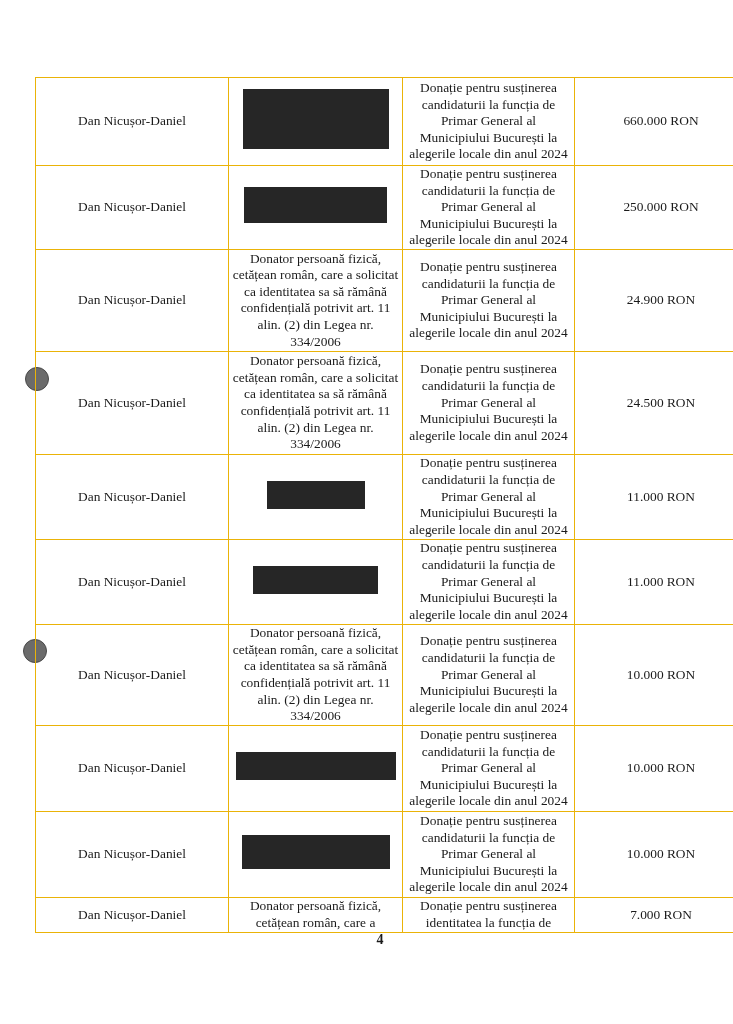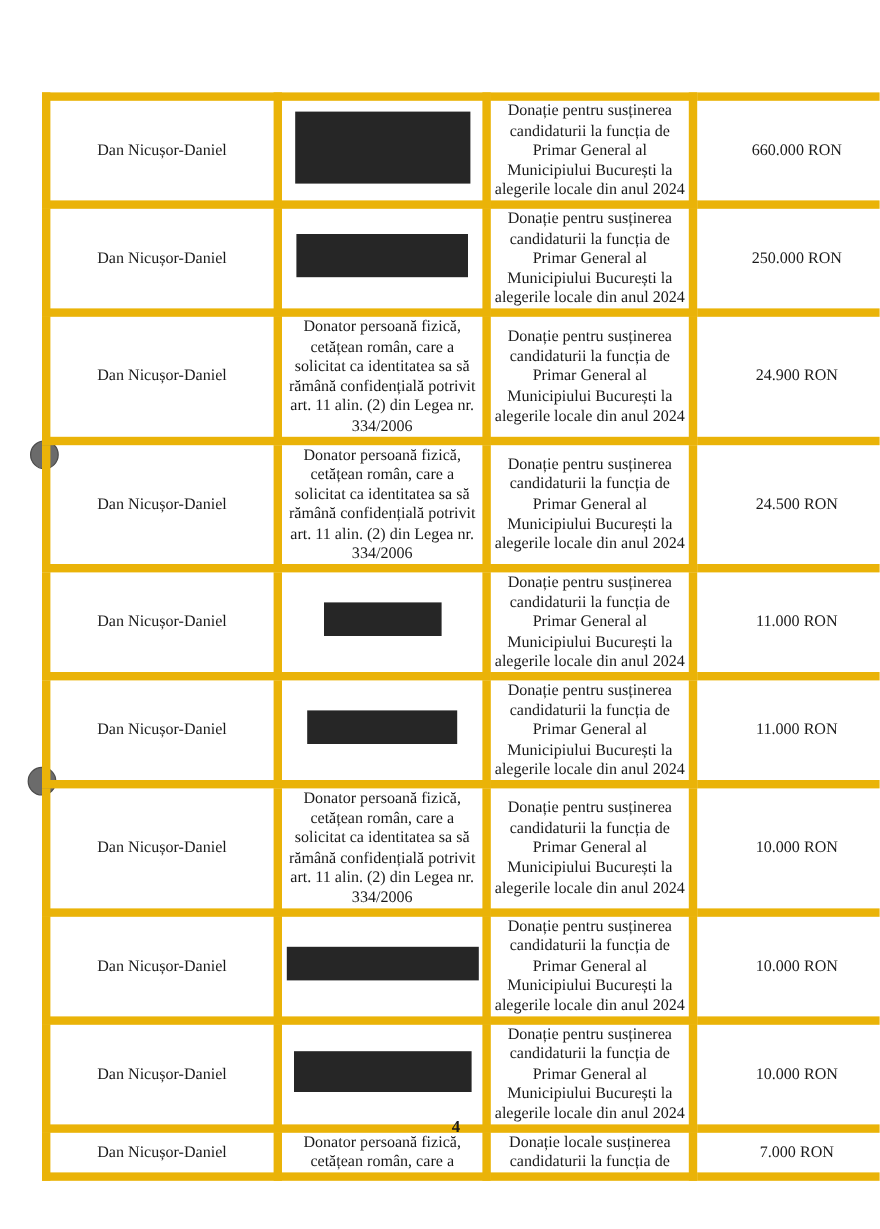--- a/index.html
+++ b/index.html
@@ -9,21 +9,21 @@
   }
   .punch {
     position: absolute; width: 22px; height: 22px; border-radius: 50%;
     background: #6b6b6b; border: 1px solid #4a4a4a;
   }
   table.donations {
     position: absolute; left: 35px; top: 77px; width: 712px;
     border-collapse: collapse; table-layout: fixed;
   }
   table.donations td {
-    border: 7px solid #eab308; padding: 0; text-align: center; vertical-align: middle;
+    border: 1px solid #eab308; padding: 0; text-align: center; vertical-align: middle;
     font-size: 13.4px; line-height: 16.6px;
   }
   col.c1 { width: 193px; } col.c2 { width: 174px; } col.c3 { width: 172px; } col.c4 { width: 173px; }
   .redact { display: inline-block; background: #262626; }
   .desc { display: block; padding: 0 2px; }
   .pagenum {
     position: absolute; left: 0; width: 760px; top: 932px; text-align: center;
     font-size: 14px; font-weight: bold;
   }
 </style>
@@ -118,20 +118,20 @@
           <span class="desc">Donație pentru susținerea candidaturii la funcția de Primar General al Municipiului București la alegerile locale din anul 2024</span>
         </td>
       <td>10.000 RON</td>
     </tr>
     <tr style="height:35px">
       <td>Dan Nicușor-Daniel</td>
       <td>
           <span class="desc">Donator persoană fizică, cetățean român, care a</span>
         </td>
       <td>
-          <span class="desc">Donație locale susținerea candidaturii la funcția de</span>
+          <span class="desc">Donație pentru susținerea identitatea la funcția de</span>
         </td>
       <td>7.000 RON</td>
     </tr>
   </tbody>
 </table>
 
 <div class="pagenum">4</div>
 
 </body></html>

